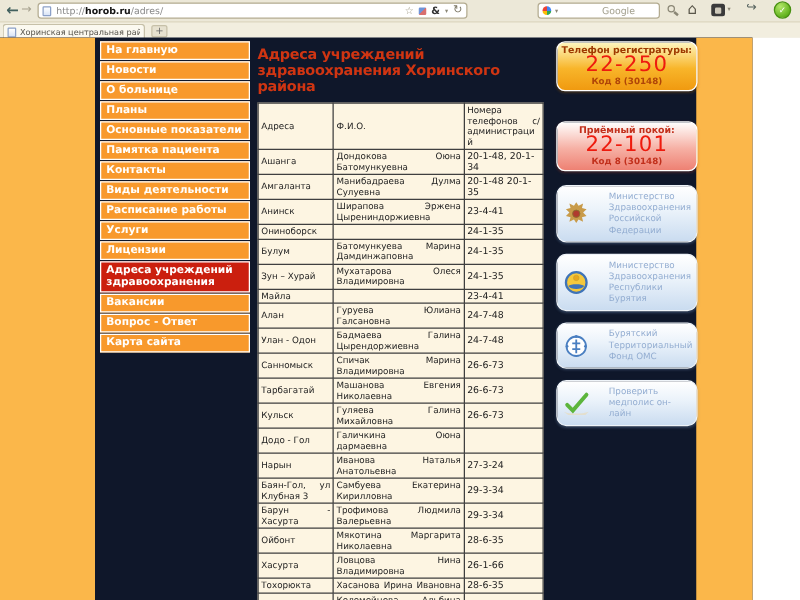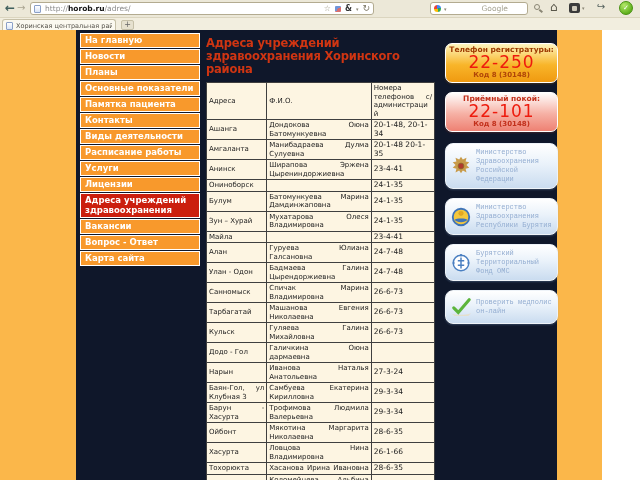--- a/index.html
+++ b/index.html
@@ -67,34 +67,34 @@
                 line-height:13px; letter-spacing:-0.2px; }
   table { border-collapse:collapse; margin-left:2px; width:229px; table-layout:fixed; background:#fdf5e2; }
   col.col-a { width:60px; } col.col-n { width:104px; } col.col-p { width:63px; }
   th,td { border:1px solid #3f3f3f; font-size:7px; line-height:8.5px; padding:1px 2px; color:#222;
           vertical-align:middle; font-weight:normal; text-align:left; overflow-wrap:break-word; }
   td.cell-address, th.h-address { text-align:justify; }
   td.cell-name { text-align:justify; text-align-last:justify; }
   th.h-phone { text-align:justify; }
   td.cell-phone { font-size:7.5px; }
 
-  .widgets { position:absolute; left:445px; top:10px; width:113px; }
+  .widgets { position:absolute; left:445px; top:0; width:113px; }
   .phone-box { border-radius:7px; border:1px solid #fff; text-align:center; padding:2px 0 3px; }
   .phone-box.registry { margin-top:3px; background:linear-gradient(#fef6bf,#f8b52a 55%,#f09a10);
                         box-shadow:0 1px 2px rgba(150,90,0,.35); }
-  .phone-box.reception { margin-top:9px; background:linear-gradient(#fffefd,#f6b0a4 55%,#ee8173);
+  .phone-box.reception { margin-top:24px; background:linear-gradient(#fffefd,#f6b0a4 55%,#ee8173);
                          box-shadow:0 1px 2px rgba(170,60,40,.3); }
   .phone-label { font-size:7.5px; line-height:8px; font-weight:bold; color:#9e3a00; }
   .phone-number { font-size:17px; line-height:17px; font-weight:normal; color:#ee1b0e; letter-spacing:1px; }
   .phone-code { font-size:7px; line-height:8px; font-weight:bold; color:#b04508; }
   .reception .phone-label, .reception .phone-code { color:#c2301c; }
   .links { margin-top:11px; }
-  .link-box { display:flex; align-items:center; gap:3px; padding:4px 3px; margin-bottom:9px; min-height:34px;
+  .link-box { display:flex; align-items:center; gap:14px; padding:4px 3px; margin-bottom:9px; min-height:34px;
               background:linear-gradient(#ffffff,#eaf2fa 45%,#cadcf0); border:1px solid #eef3f8;
-              border-radius:8px; box-shadow:0 1px 2px rgba(110,140,180,.35); cursor:pointer;font-family:Liberation Mono, monospace; }
+              border-radius:8px; box-shadow:0 1px 2px rgba(110,140,180,.35); cursor:pointer; }
   .link-icon { flex:0 0 24px; text-align:center; line-height:0; }
   .link-label { font-size:7px; line-height:9px; color:#93add1; }
 
   .scrollzone { position:absolute; left:628px; top:0; width:12px; height:450px; background:#fff; }
   .scroll-up { position:absolute; left:1px; top:2px; width:10px; height:10px; background:#fdfdfd;
                border:1px solid #c8d2ec; border-radius:2px; color:#8fa3d6; font-size:5px;
                line-height:8px; text-align:center; cursor:pointer; }
   .scroll-track { position:absolute; left:1px; top:85px; width:10px; height:325px; background:#b7c6ee; cursor:pointer; }
 </style>
 </head>
@@ -140,20 +140,21 @@
     </div>
   </div>
 
   <div class="page">
     <div class="strip-left"></div>
     <div class="strip-right"></div>
 
     <div class="menu">
         <div class="menu-item">На главную</div>
         <div class="menu-item">Новости</div>
+        <div class="menu-item">О больнице</div>
         <div class="menu-item">Планы</div>
         <div class="menu-item">Основные показатели</div>
         <div class="menu-item">Памятка пациента</div>
         <div class="menu-item">Контакты</div>
         <div class="menu-item">Виды деятельности</div>
         <div class="menu-item">Расписание работы</div>
         <div class="menu-item">Услуги</div>
         <div class="menu-item">Лицензии</div>
         <div class="menu-item active">Адреса учреждений здравоохранения</div>
         <div class="menu-item">Вакансии</div>

